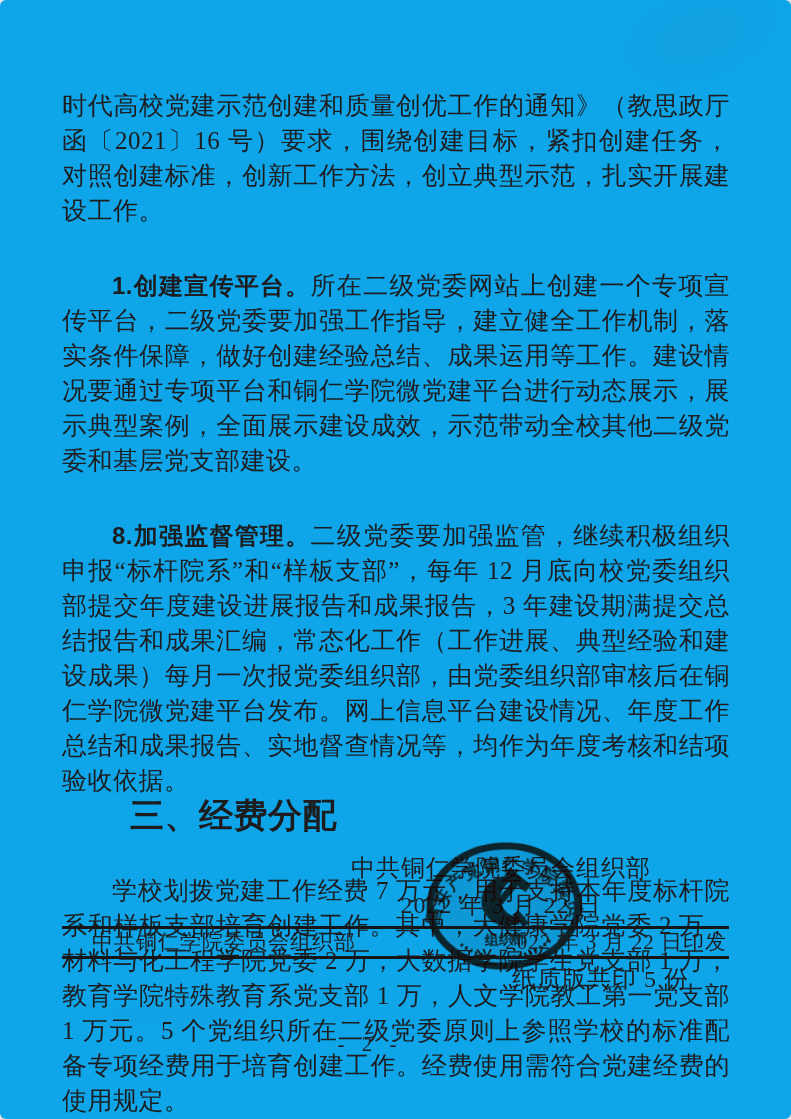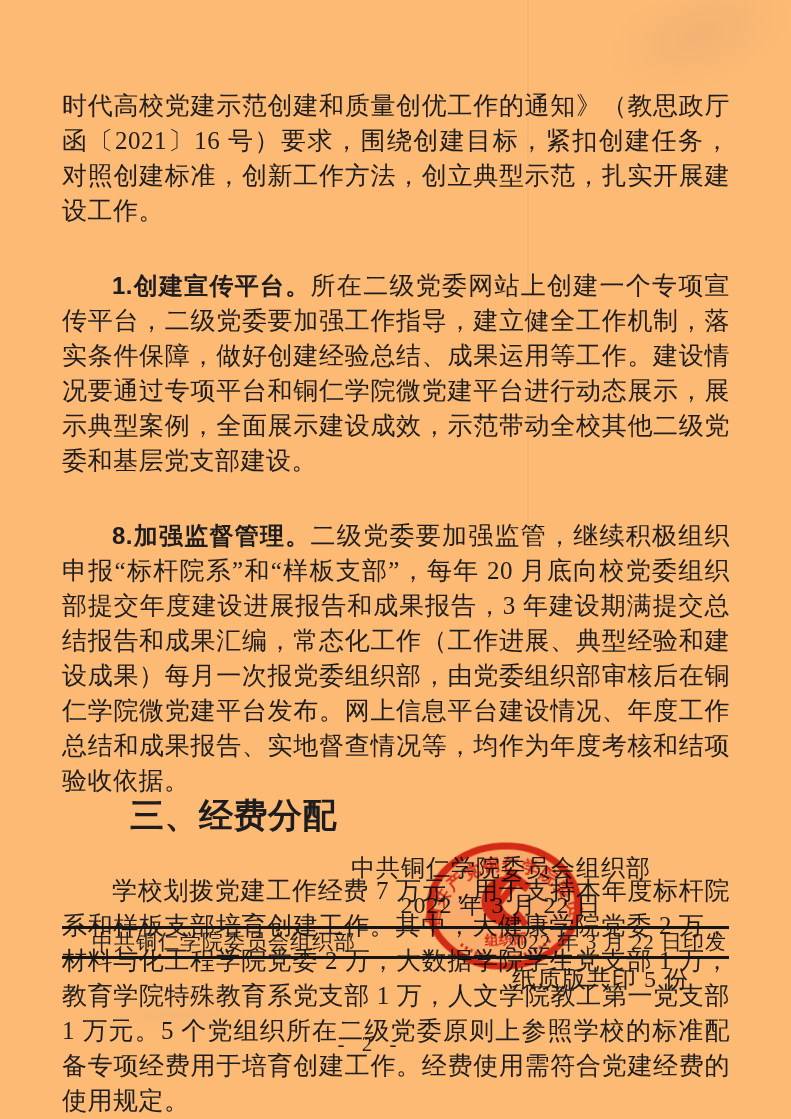--- a/index.html
+++ b/index.html
@@ -1,23 +1,24 @@
 <!DOCTYPE html>
 <html><head>
 <meta charset="utf-8">
 <style>
   html,body{margin:0;padding:0;background:#e8e8e8;}
   .page{
     position:relative;
     width:791px;height:1119px;
     margin:0 auto;
-    background:#fdba74;
+    background:#0ea5e9;
     overflow:hidden;
     color:#1d1d1f;
     font-family:"Liberation Serif","DejaVu Serif",serif;
+    border-radius:6px;
   }
   
   .doc-body{
     position:absolute;left:62px;top:88px;width:668px;
     font-size:25px;line-height:35px;
     text-align:justify;text-justify:inter-ideograph;
     letter-spacing:0.5px;
   }
   .doc-body p{margin:0;}
   .doc-body p.indent{text-indent:2em;margin-top:40px;}
@@ -81,21 +82,21 @@
 
 <div class="page">
 
   <div class="smudge smudge-topright"></div>
   <div class="smudge smudge-bottom"></div>
   <div class="scanline"></div>
 
   <div class="doc-body">
     <p><span>时代高校党建示范创建和质量创优工作的通知》（教思政厅函〔2021〕16 号）要求，围绕创建目标，紧扣创建任务，对照创建标准，创新工作方法，创立典型示范，扎实开展建设工作。</span></p>
     <p class="indent"><span class="lead-bold">1.创建宣传平台。</span><span>所在二级党委网站上创建一个专项宣传平台，二级党委要加强工作指导，建立健全工作机制，落实条件保障，做好创建经验总结、成果运用等工作。建设情况要通过专项平台和铜仁学院微党建平台进行动态展示，展示典型案例，全面展示建设成效，示范带动全校其他二级党委和基层党支部建设。</span></p>
-    <p class="indent"><span class="lead-bold">8.加强监督管理。</span><span>二级党委要加强监管，继续积极组织申报“标杆院系”和“样板支部”，每年 20 月底向校党委组织部提交年度建设进展报告和成果报告，3 年建设期满提交总结报告和成果汇编，常态化工作（工作进展、典型经验和建设成果）每月一次报党委组织部，由党委组织部审核后在铜仁学院微党建平台发布。网上信息平台建设情况、年度工作总结和成果报告、实地督查情况等，均作为年度考核和结项验收依据。</span></p>
+    <p class="indent"><span class="lead-bold">8.加强监督管理。</span><span>二级党委要加强监管，继续积极组织申报“标杆院系”和“样板支部”，每年 12 月底向校党委组织部提交年度建设进展报告和成果报告，3 年建设期满提交总结报告和成果汇编，常态化工作（工作进展、典型经验和建设成果）每月一次报党委组织部，由党委组织部审核后在铜仁学院微党建平台发布。网上信息平台建设情况、年度工作总结和成果报告、实地督查情况等，均作为年度考核和结项验收依据。</span></p>
     <p class="section-heading">三、经费分配</p>
     <p class="indent">学校划拨党建工作经费 7 万元，用于支持本年度标杆院系和样板支部培育创建工作。其中，大健康学院党委 2 万，材料与化工程学院党委 2 万，大数据学院学生党支部 1 万，教育学院特殊教育系党支部 1 万，人文学院教工第一党支部 1 万元。5 个党组织所在二级党委原则上参照学校的标准配备专项经费用于培育创建工作。经费使用需符合党建经费的使用规定。</p>
   </div>
 
   <div class="signature">
     <div>中共铜仁学院委员会组织部</div>
     <div>2022 年 3 月 22 日</div>
   </div>
 
   <svg class="seal" viewBox="0 0 162 132">

